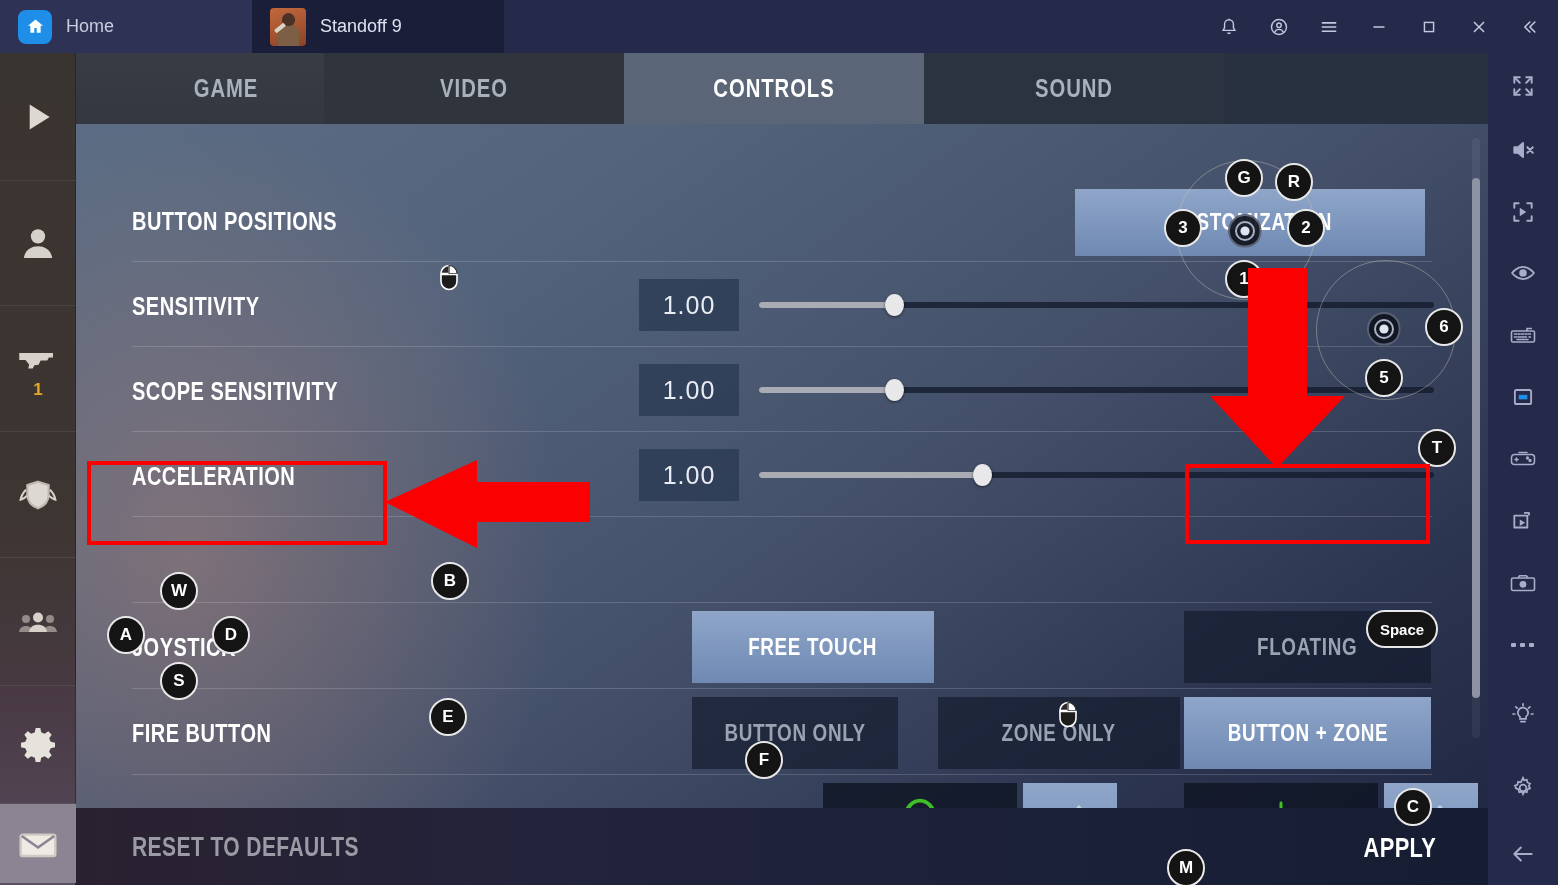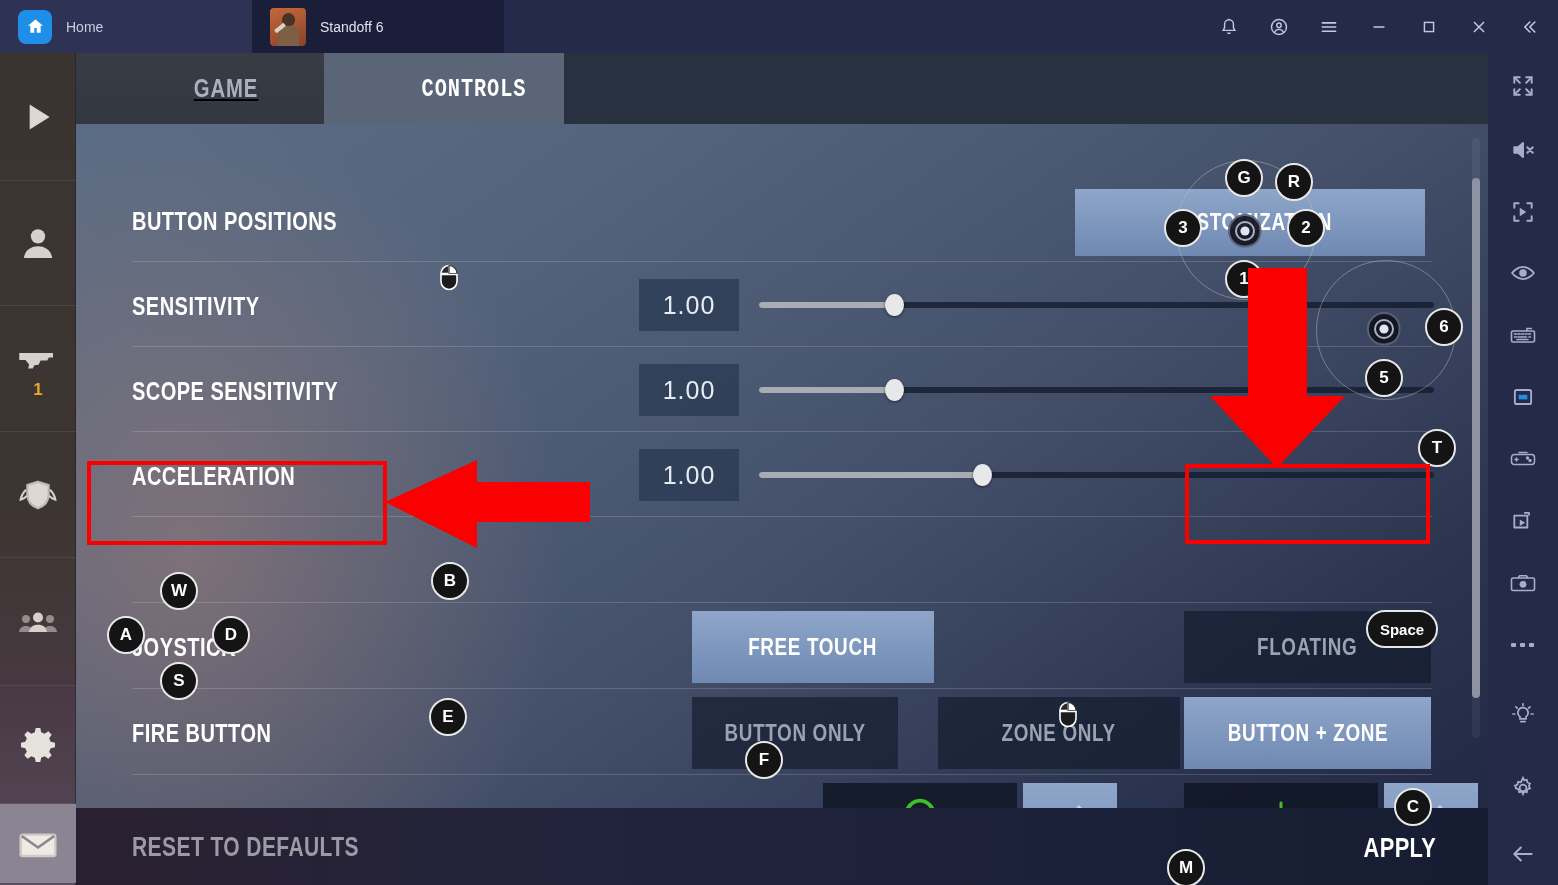--- a/index.html
+++ b/index.html
@@ -32,21 +32,21 @@
   .bs-brand-name {
     color: #fff; font-size: 17px; font-weight: bold; letter-spacing: .2px;
   }
   .tab {
     display: flex; align-items: center; gap: 14px;
     padding: 0 18px; height: 53px; cursor: pointer;
     position: relative;
   }
   .tab.home { background: #2e3255; width: 252px; }
   .tab.app-tab { background: #1b1e38; width: 252px; }
-  .tab-label { color: #c9ccdf; font-size: 14px; }
+  .tab-label { color: #c9ccdf; font-size: 18px; }
   .tab.app-tab .tab-label { color: #dfe2f0; }
   .home-icon {
     width: 34px; height: 34px; border-radius: 8px; background: #1e8ee8;
     display: flex; align-items: center; justify-content: center;
   }
   .home-icon svg { width: 19px; height: 19px; }
   .app-icon {
     width: 36px; height: 38px; border-radius: 4px; overflow: hidden;
     background: linear-gradient(160deg,#c4683d 0%, #8a4326 100%);
     position: relative;
@@ -105,23 +105,23 @@
 
   
   .gtabs { position: absolute; left: 0; top: 0; width: 1412px; height: 71px;
     display: flex; background: #2a3142; }
   .gtab {
     width: 300px; height: 71px; display: flex; align-items: center; justify-content: center;
     cursor: pointer; color: #aab0bd; font-size: 26px; font-weight: bold;
     letter-spacing: 1.2px; transform: scaleX(.78); transform-origin: center;
   }
   .gtab-wrap { width: 300px; height: 71px; background:#2a3142; }
-  .gtab-wrap.t0 { background: linear-gradient(180deg,#383c44,#33373f); width: 248px; text-decoration: underline; }
+  .gtab-wrap.t0 { background: linear-gradient(180deg,#383c44,#33373f); width: 248px; }
   .gtab-wrap.t1 { background: #2f343d; width: 300px; }
-  .gtab-wrap.t2 { background: #5a6577; width: 240px; font-family: Liberation Mono, monospace; }
+  .gtab-wrap.t2 { background: #5a6577; width: 300px; }
   .gtab-wrap.t3 { background: #2b3341; width: 300px; }
   .gtab-wrap.fill { background: #28313f; flex: 1; }
   .gtab-wrap.t2 .gtab { color: #ffffff; }
 
   
   .content { position: absolute; left: 0; top: 71px; width: 1412px; height: 684px; padding-left: 48px; }
   .row {
     position: absolute; left: 0; width: 1402px; height: 85px;
     display: flex; align-items: center;
   }
@@ -231,21 +231,21 @@
       </div>
       <div class="tab-label">Home</div>
     </div>
 
     <div class="tab app-tab">
       <div class="app-icon">
         <div class="body"></div>
           <div class="head"></div>
           <div class="gun"></div>
       </div>
-      <div class="tab-label">Standoff 6</div>
+      <div class="tab-label">Standoff 9</div>
     </div>
 
     <div class="tb-spacer"></div>
 
     <div class="tb-icons">
       <div class="tb-btn">
         <svg viewBox="0 0 24 24" fill="none" stroke="#c3c8de" stroke-width="1.7">
           <path d="M12 3.2a5.3 5.3 0 0 0-5.3 5.3v4.3L5 16h14l-1.7-3.2V8.5A5.3 5.3 0 0 0 12 3.2z"></path>
           <path d="M10.3 18.6a1.8 1.8 0 0 0 3.4 0"></path>
             <path d="M12 2v1.2"></path>
@@ -422,22 +422,28 @@
       </svg>
     </div>
   </div>
 
   <div class="panel">
 
     <div class="gtabs">
       <div class="gtab-wrap t0">
         <div class="gtab">GAME</div>
       </div>
+      <div class="gtab-wrap t1">
+        <div class="gtab">VIDEO</div>
+      </div>
       <div class="gtab-wrap t2">
         <div class="gtab">CONTROLS</div>
+      </div>
+      <div class="gtab-wrap t3">
+        <div class="gtab">SOUND</div>
       </div>
       <div class="gtab-wrap fill"></div>
     </div>
 
     <div class="content">
 
       <div class="row" style="top:55px">
         <div class="row-label">BUTTON POSITIONS</div>
         <div class="seg active" style="left:999px;top:10px;width:350px;height:67px">
           <span>CUSTOMIZATION</span>

